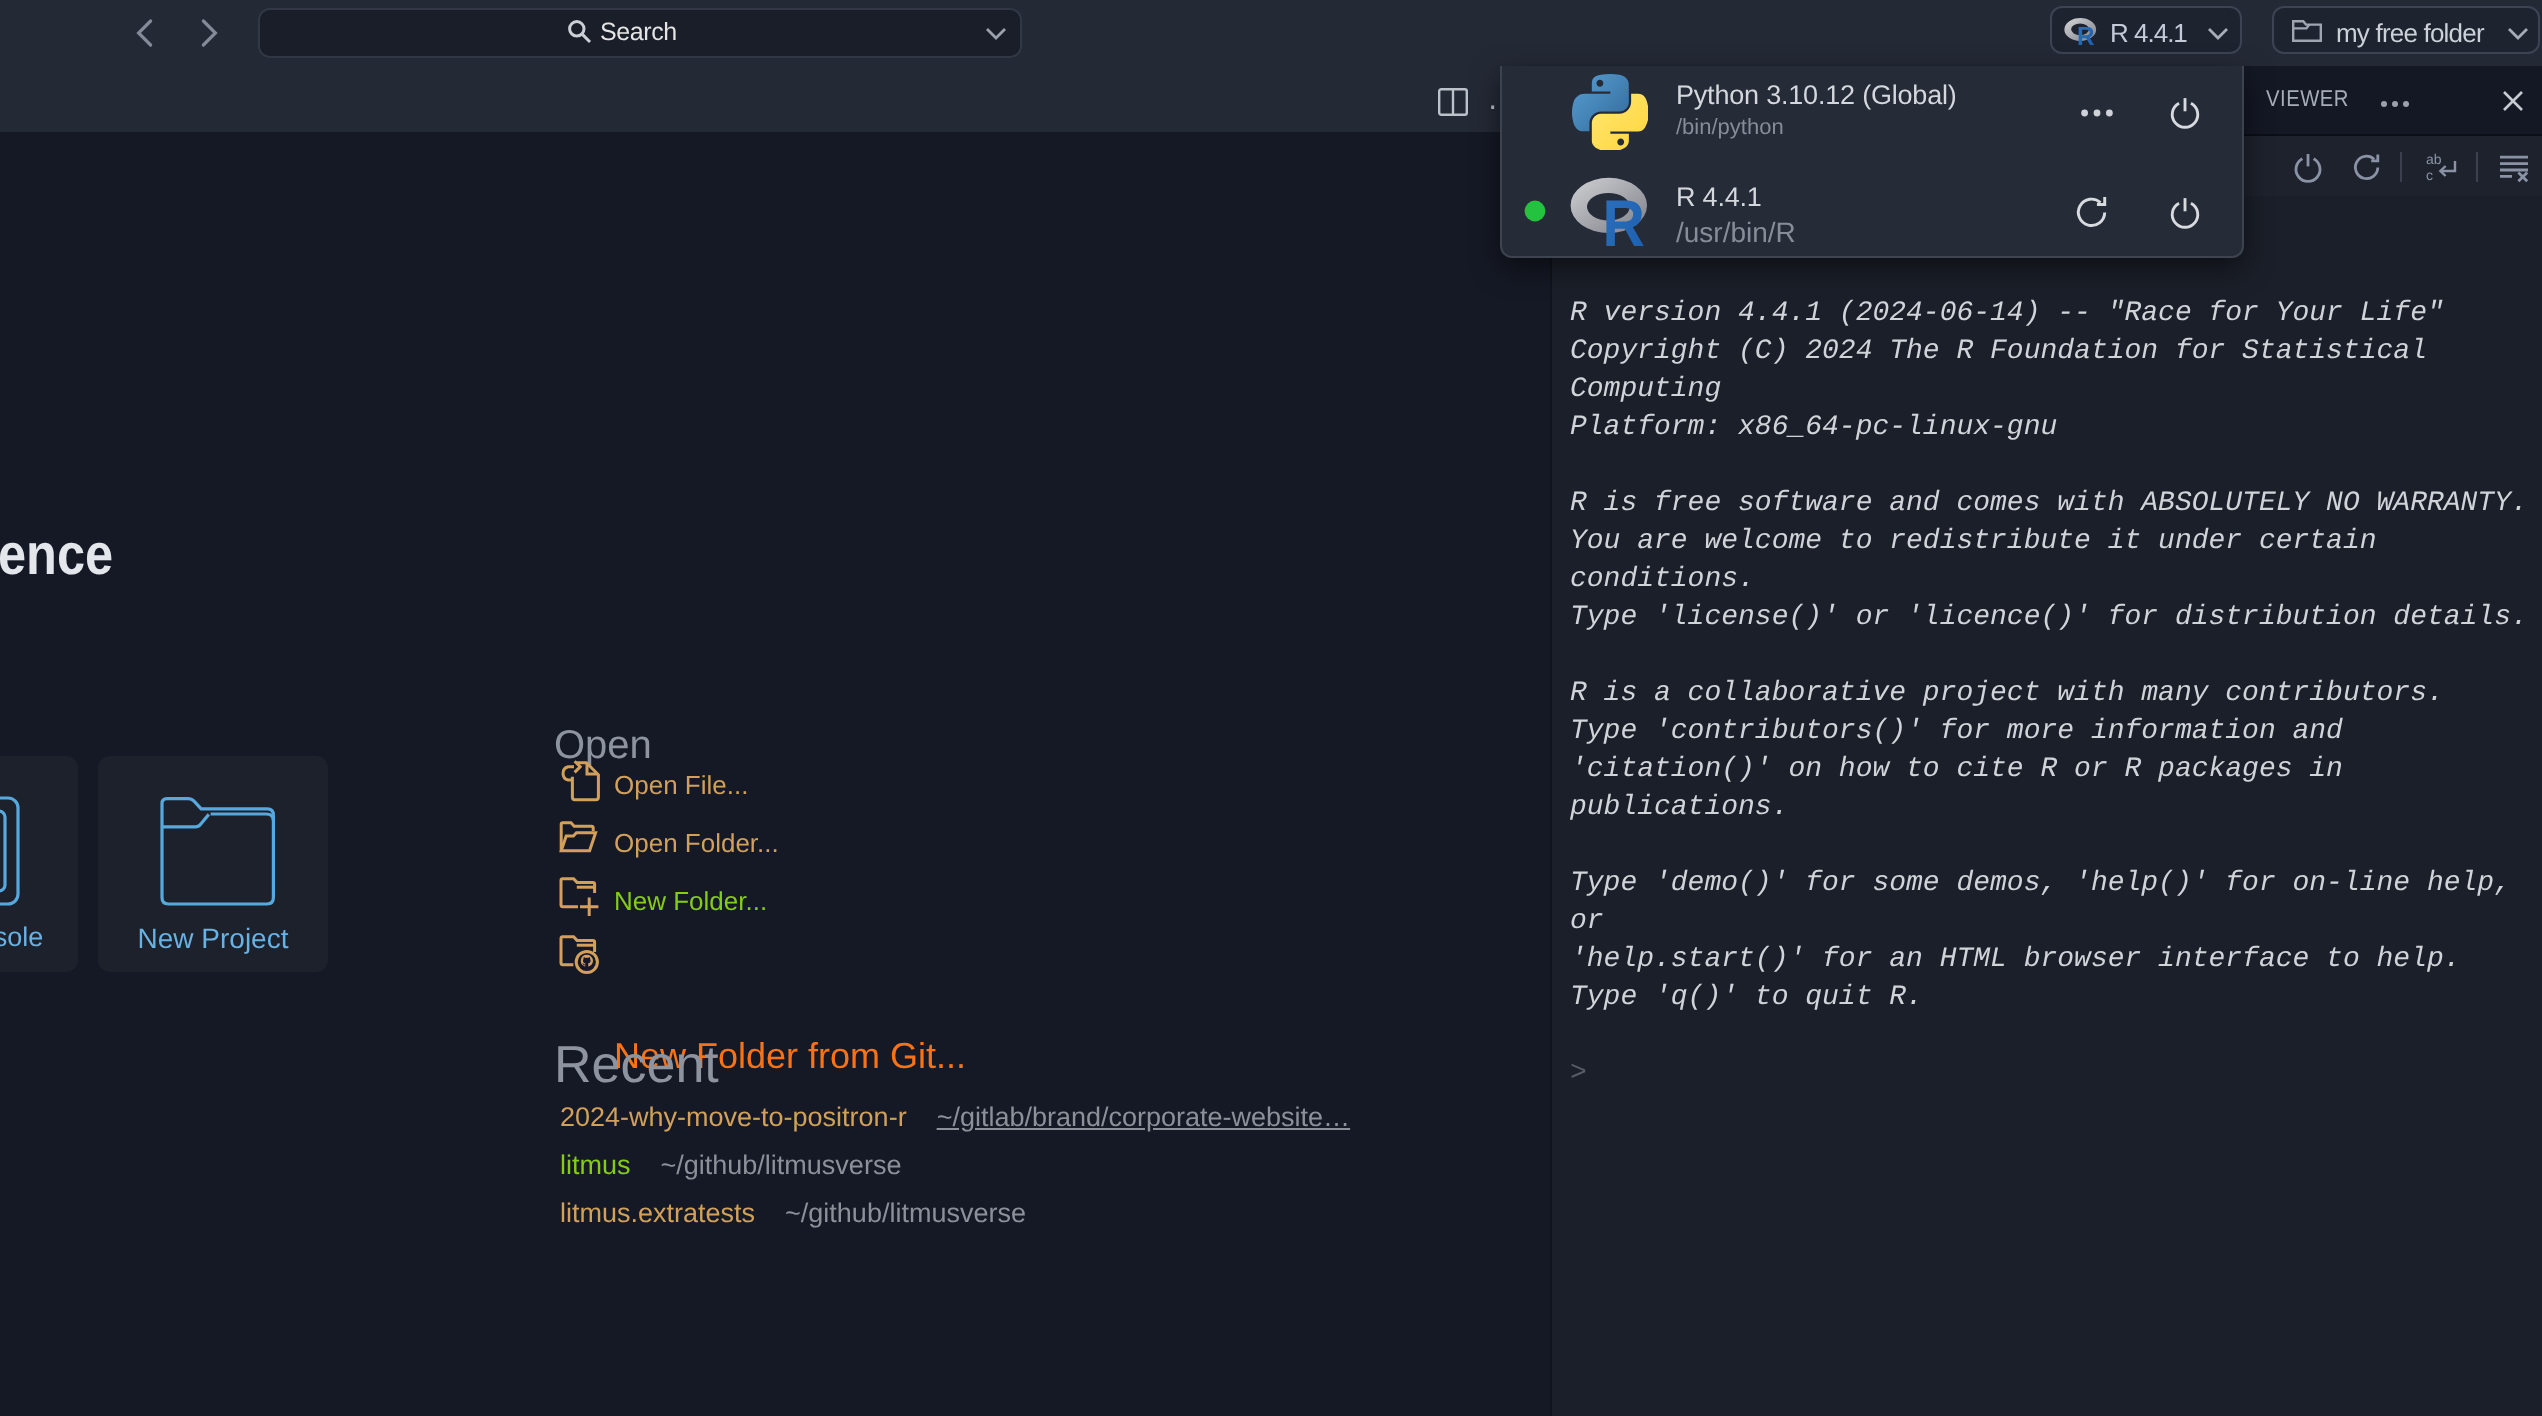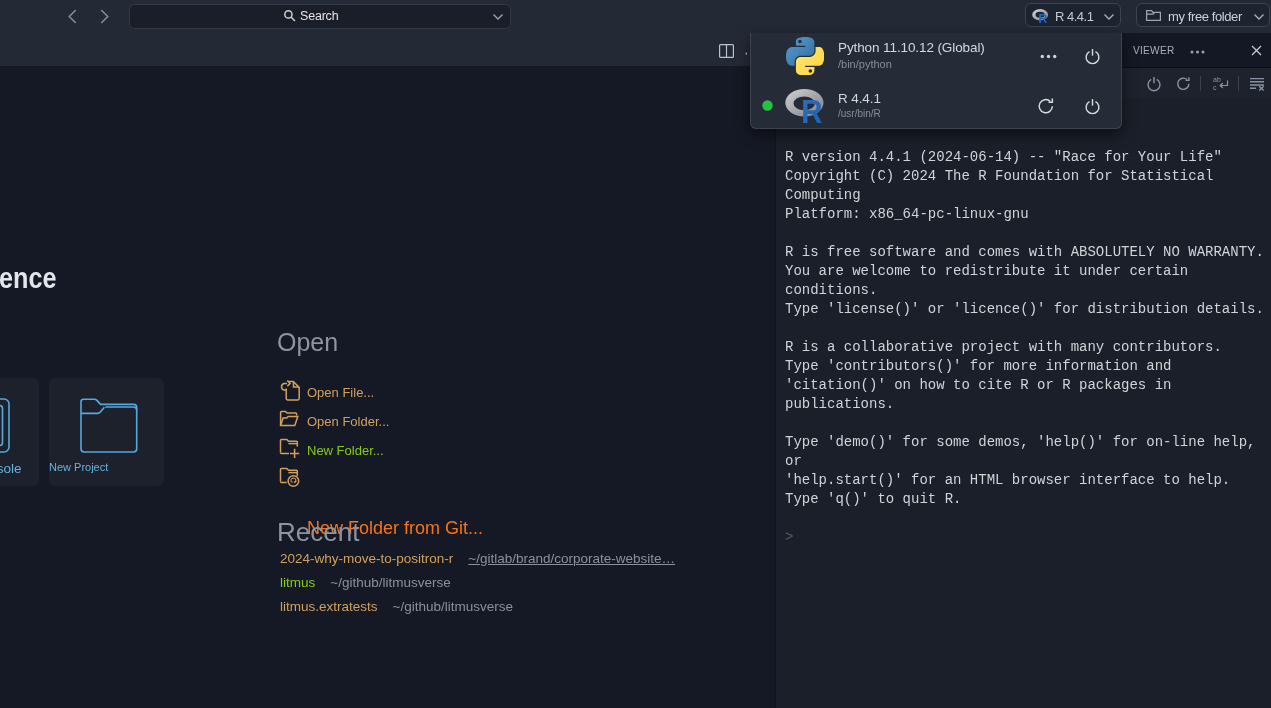--- a/index.html
+++ b/index.html
@@ -105,21 +105,21 @@
     </g>
   </svg>
 <div class="abs" style="left:1238px;top:76px;width:1px;height:15px;background:#3a404d;"></div>
 <svg class="abs" style="left:1249px;top:76px" width="16" height="16" viewBox="0 0 16 16">
     <g stroke="#8a93a5" stroke-width="1.4" fill="none">
       <path d="M1 2.6 H15 M1 5.8 H15 M1 9 H15 M1 12.2 H7"></path>
       <path d="M10.2 10.2 L14.6 14.6 M14.6 10.2 L10.2 14.6"></path>
     </g>
   </svg>
 
-<pre class="abs" style="left:785px;top:148px;font-family:'Liberation Mono',monospace;font-size:14px;line-height:19px;color:#d0d3d8;">R version 4.4.1 (2024-06-14) -- "Race for Your Life"
+<pre class="abs" style="left:785px;top:148px;font-family:'Liberation Mono',monospace;font-size:14px;line-height:19px;color:#d0d3d8;font-style:italic;">R version 4.4.1 (2024-06-14) -- "Race for Your Life"
 Copyright (C) 2024 The R Foundation for Statistical
 Computing
 Platform: x86_64-pc-linux-gnu
 
 R is free software and comes with ABSOLUTELY NO WARRANTY.
 You are welcome to redistribute it under certain
 conditions.
 Type 'license()' or 'licence()' for distribution details.
 
 R is a collaborative project with many contributors.
@@ -147,23 +147,23 @@
 </svg>
 
 <svg class="abs" style="left:80px;top:398px" width="58" height="56" viewBox="0 0 58 56">
  <g fill="none" stroke="#57a8dd" stroke-width="1.6">
   <path d="M1 50.8 V3.8 Q1 1.3 3.5 1.3 H14.2 Q15.9 1.3 16.9 2.4 L20.6 6.4 H53.6 Q56.7 6.4 56.7 9.5 V50.8 Q56.7 54 53.5 54 H4.2 Q1 54 1 50.8 Z"></path>
   <path d="M25.3 9 H53 Q56.7 9 56.7 12.4"></path>
   <path d="M1 15.4 H17.6 Q19.3 15.4 20.3 14.1 L24.4 9.2"></path>
  </g>
 </svg>
 <div class="abs" style="left:-76px;top:461px;width:115px;text-align:center;font-size:13.5px;color:#67b1e3;">New Console</div>
-<div class="abs" style="left:49px;top:461px;width:115px;font-size:11px;color:#67b1e3;">New Project</div>
-
-<div class="abs" style="left:277px;top:328px;font-size:25px;color:#8d939f;">Open</div>
+<div class="abs" style="left:49px;top:461px;width:115px;text-align:center;font-size:14px;color:#67b1e3;">New Project</div>
+
+<div class="abs" style="left:277px;top:362px;font-size:20px;color:#8d939f;">Open</div>
 
 <div class="abs" style="left:307px;top:385px;font-size:13px;color:#d1a05a;">Open File...</div>
 <div class="abs" style="left:307px;top:414px;font-size:13px;color:#d1a05a;text-align:center;">Open Folder...</div>
 <div class="abs" style="left:307px;top:443px;font-size:13px;color:#84cc16;">New Folder...</div>
 <div class="abs" style="left:307px;top:472px;font-size:18px;color:#f97316;margin-top:46px;">New Folder from Git...</div>
 
 <svg class="abs" style="left:276px;top:377px" width="28" height="28" viewBox="0 0 28 28">
  <g fill="none" stroke="#d3a05c" stroke-width="1.5">
   <path d="M12.4 4.4 H17.2 L23.2 10.4 V21.6 q0 1.3-1.3 1.3 H11.5 q-1.3 0-1.3-1.3 V11.4"></path>
   <path d="M17.5 4.6 V10 H23"></path>
@@ -212,21 +212,21 @@
         <stop offset="1" stop-color="#306998"></stop>
       </linearGradient>
   <linearGradient id="pyy" x1="1" y1="1" x2="0" y2="0">
         <stop offset="0" stop-color="#ffd43b"></stop>
         <stop offset="1" stop-color="#ffe873"></stop>
       </linearGradient>
  </defs>
  <path fill="url(#pyb)" d="M54.9 0c-4.6 0-9 .4-12.8 1.1-11.3 2-13.4 6.2-13.4 13.9v10.2h26.8v3.4H18.6c-7.8 0-14.6 4.7-16.8 13.6-2.5 10.2-2.6 16.6 0 27.2 1.9 7.9 6.5 13.6 14.2 13.6h9.2v-12.2c0-8.9 7.7-16.7 16.8-16.7h26.8c7.5 0 13.4-6.1 13.4-13.6V15c0-7.3-6.1-12.7-13.4-13.9C64.3.3 59.5 0 54.9 0zM40.4 8.2c2.8 0 5 2.3 5 5.1 0 2.8-2.3 5.1-5 5.1-2.8 0-5-2.3-5-5.1 0-2.8 2.3-5.1 5-5.1z"></path>
  <path fill="url(#pyy)" d="M85.6 28.7v11.9c0 9.2-7.8 17-16.8 17H42.1c-7.3 0-13.4 6.3-13.4 13.6v25.5c0 7.3 6.3 11.5 13.4 13.6 8.5 2.5 16.6 2.9 26.8 0 6.8-2 13.4-5.9 13.4-13.6v-10.2H55.5v-3.4h40.2c7.8 0 10.7-5.4 13.4-13.6 2.8-8.4 2.7-16.5 0-27.2-1.9-7.8-5.6-13.6-13.4-13.6H85.6zM70.5 93.3c2.8 0 5 2.3 5 5.1 0 2.8-2.3 5.1-5 5.1-2.8 0-5-2.3-5-5.1 0-2.8 2.3-5.1 5-5.1z"></path>
 </svg>
-<div class="abs" style="left:838px;top:40px;font-size:13.5px;letter-spacing:-0.1px;color:#d4d7dc;">Python 11.10.12 (Global)</div>
+<div class="abs" style="left:838px;top:40px;font-size:13.5px;letter-spacing:-0.1px;color:#d4d7dc;">Python 3.10.12 (Global)</div>
 <div class="abs" style="left:838px;top:58px;font-size:11px;color:#868d98;">/bin/python</div>
 <svg class="abs" style="left:1040px;top:54px" width="17" height="5" viewBox="0 0 17 5">
     <circle cx="2.3" cy="2.5" r="1.7" fill="#cfd3d9"></circle>
     <circle cx="8.5" cy="2.5" r="1.7" fill="#cfd3d9"></circle>
     <circle cx="14.7" cy="2.5" r="1.7" fill="#cfd3d9"></circle>
   </svg>
 <svg class="abs" style="left:1084px;top:48px" width="17" height="17" viewBox="0 0 16 16">
     <g fill="none" stroke="#d7dade" stroke-width="1.35">
       <path d="M5.2 3.4 a6 6 0 1 0 5.6 0"></path>
       <path d="M8 1 V7.2"></path>
@@ -244,21 +244,21 @@
       </linearGradient>
   <linearGradient id="rb2" x1="0" y1="0" x2="1" y2="1">
         <stop offset="0" stop-color="#2d70be"></stop>
         <stop offset="1" stop-color="#1c5fae"></stop>
       </linearGradient>
  </defs>
  <path fill="url(#rg2)" fill-rule="evenodd" d="M19.4 0.9 A19.1 13.8 0 1 0 19.4 28.5 A19.1 13.8 0 1 0 19.4 0.9 Z M19.2 8.5 A10.7 6.9 0 1 1 19.2 22.3 A10.7 6.9 0 1 1 19.2 8.5 Z"></path>
  <text x="16.2" y="34.9" font-family="Liberation Sans,sans-serif" font-weight="bold" font-size="33" fill="url(#rb2)" transform="scale(0.89,1)" transform-origin="16.2 34.9">R</text>
 </svg>
 <div class="abs" style="left:838px;top:91px;font-size:13.5px;letter-spacing:-0.1px;color:#d4d7dc;">R 4.4.1</div>
-<div class="abs" style="left:838px;top:108px;font-size:10px;color:#868d98;text-align:center;">/usr/bin/R</div>
+<div class="abs" style="left:838px;top:108px;font-size:14px;color:#868d98;text-align:center;">/usr/bin/R</div>
 <svg class="abs" style="left:1036px;top:97px" width="20" height="19" viewBox="0 0 17 16">
     <g fill="none" stroke="#d7dade" stroke-width="1.25">
       <path d="M12.1 3.6 A5.6 5.6 0 1 0 13.9 7.8"></path>
       <path d="M13.9 1.2 V4.4 H10.6"></path>
     </g>
   </svg>
 <svg class="abs" style="left:1084px;top:98px" width="17" height="17" viewBox="0 0 16 16">
     <g fill="none" stroke="#d7dade" stroke-width="1.35">
       <path d="M5.2 3.4 a6 6 0 1 0 5.6 0"></path>
       <path d="M8 1 V7.2"></path>

